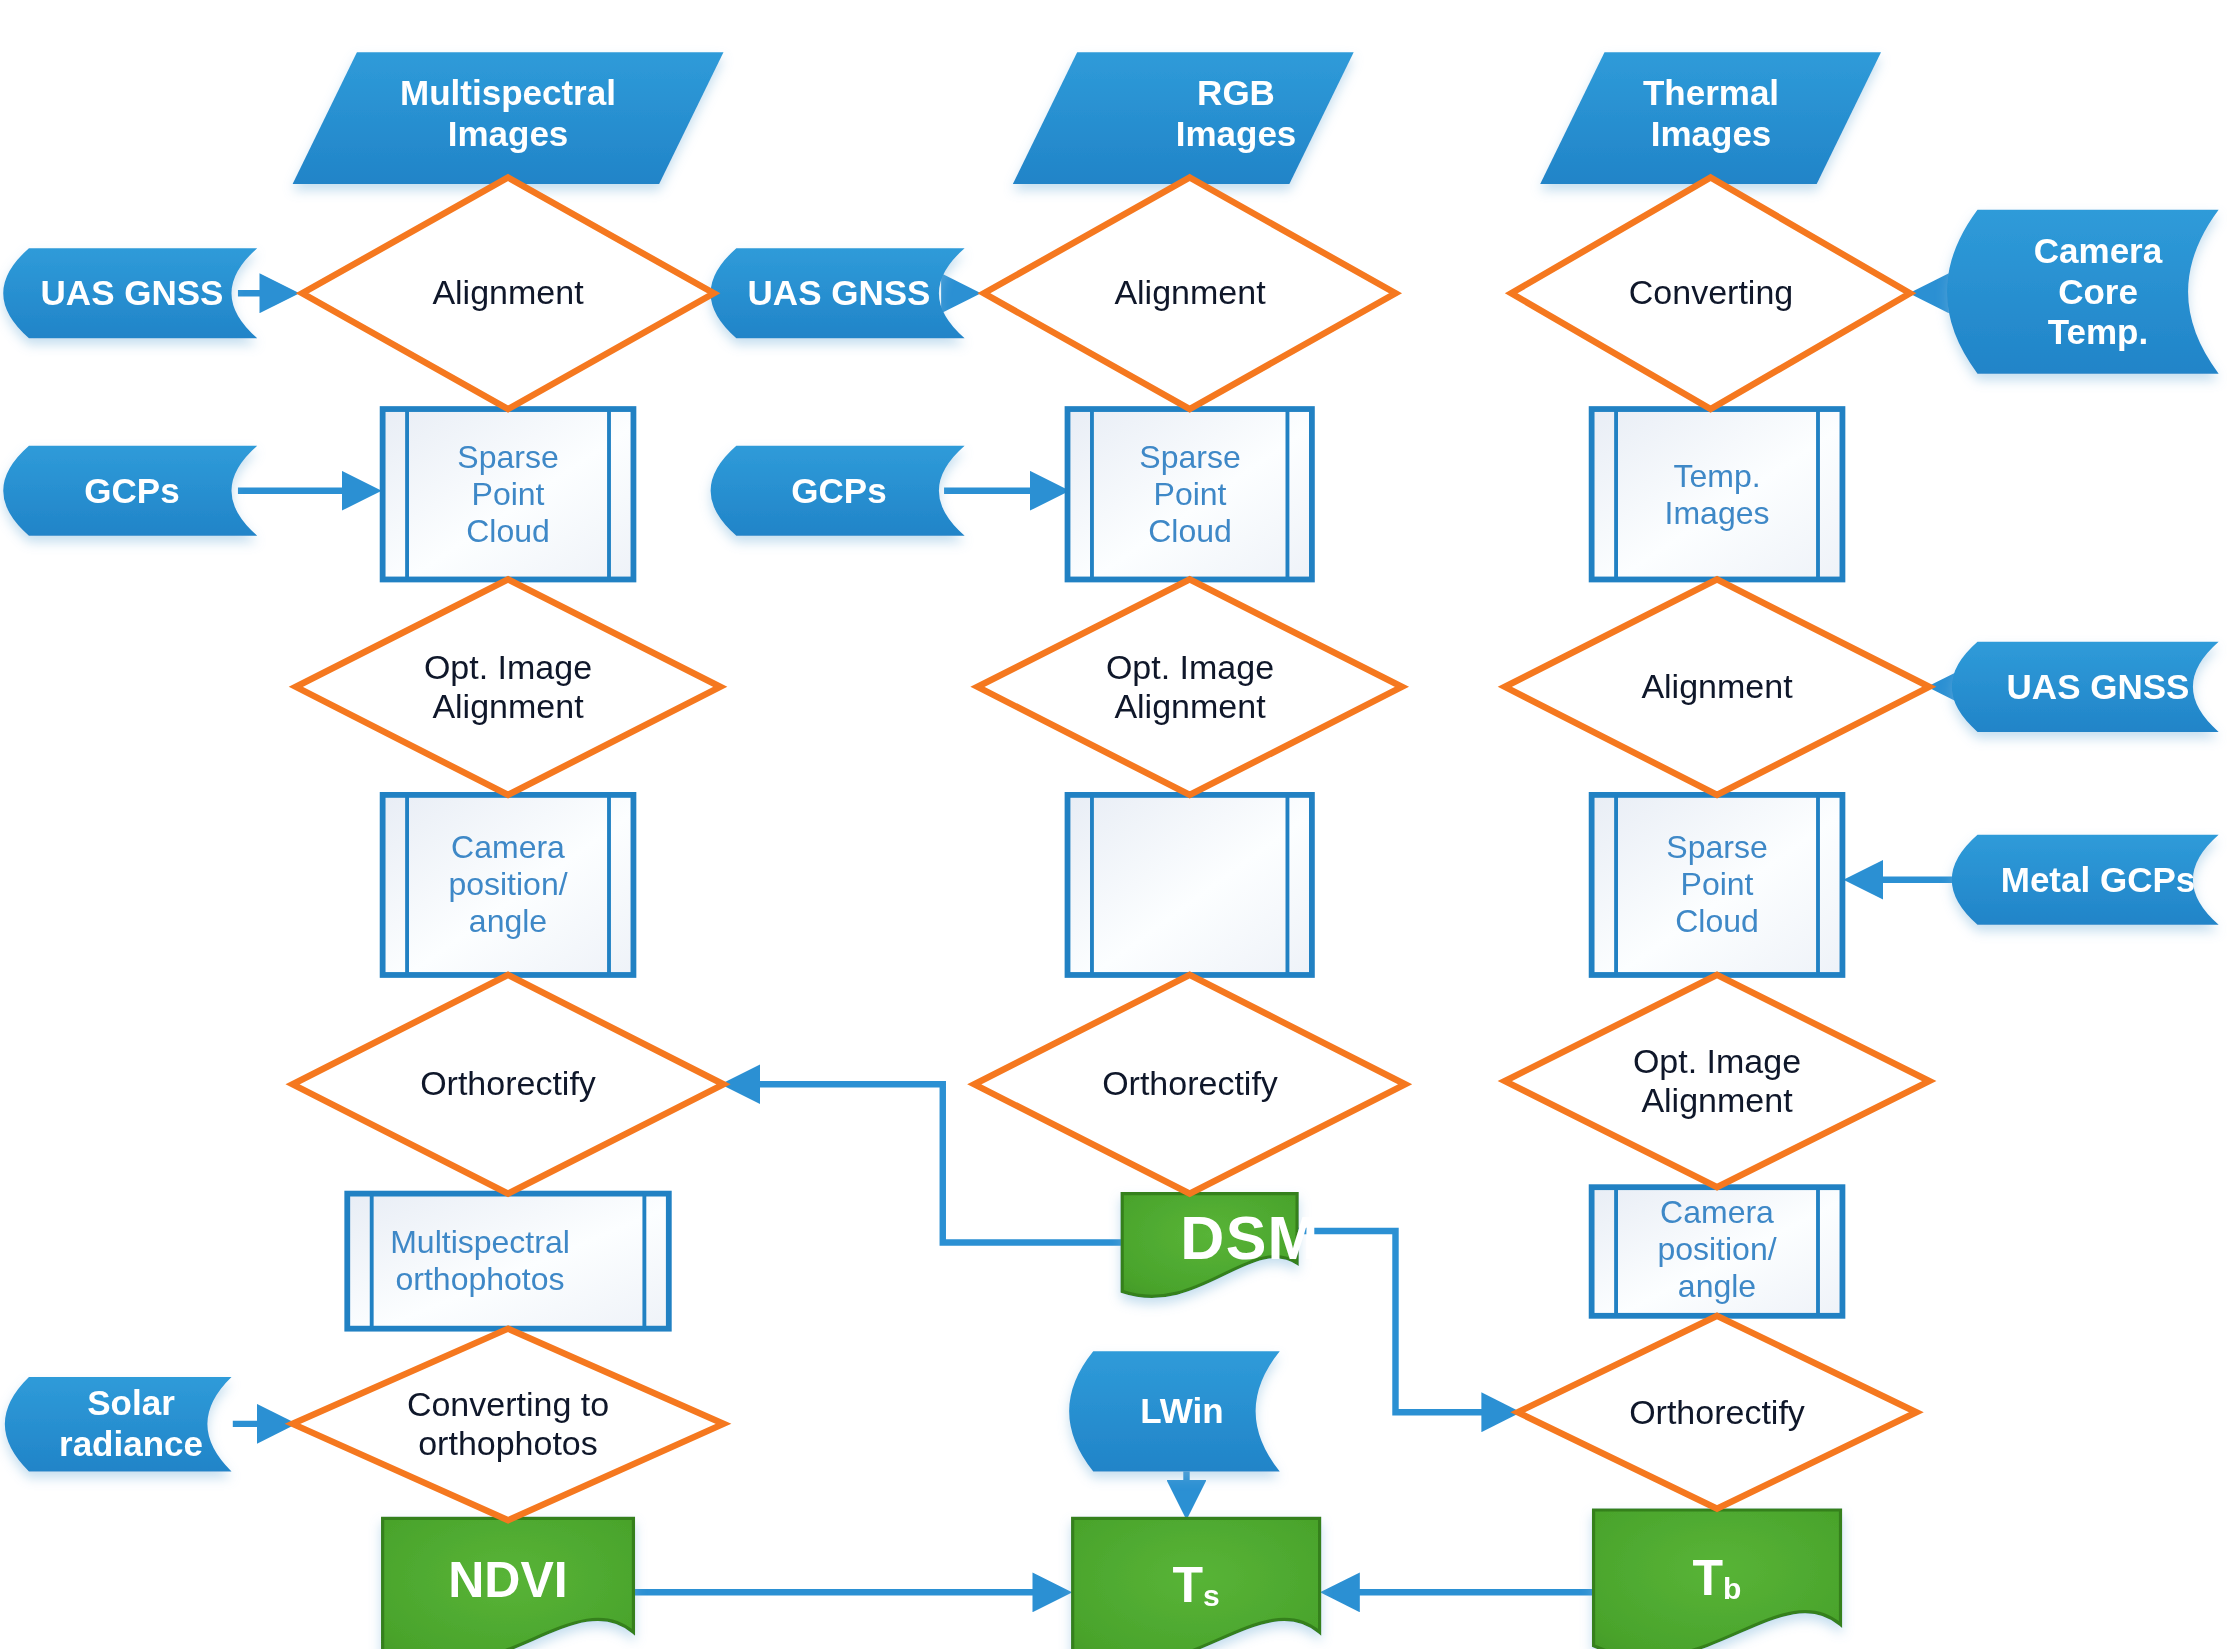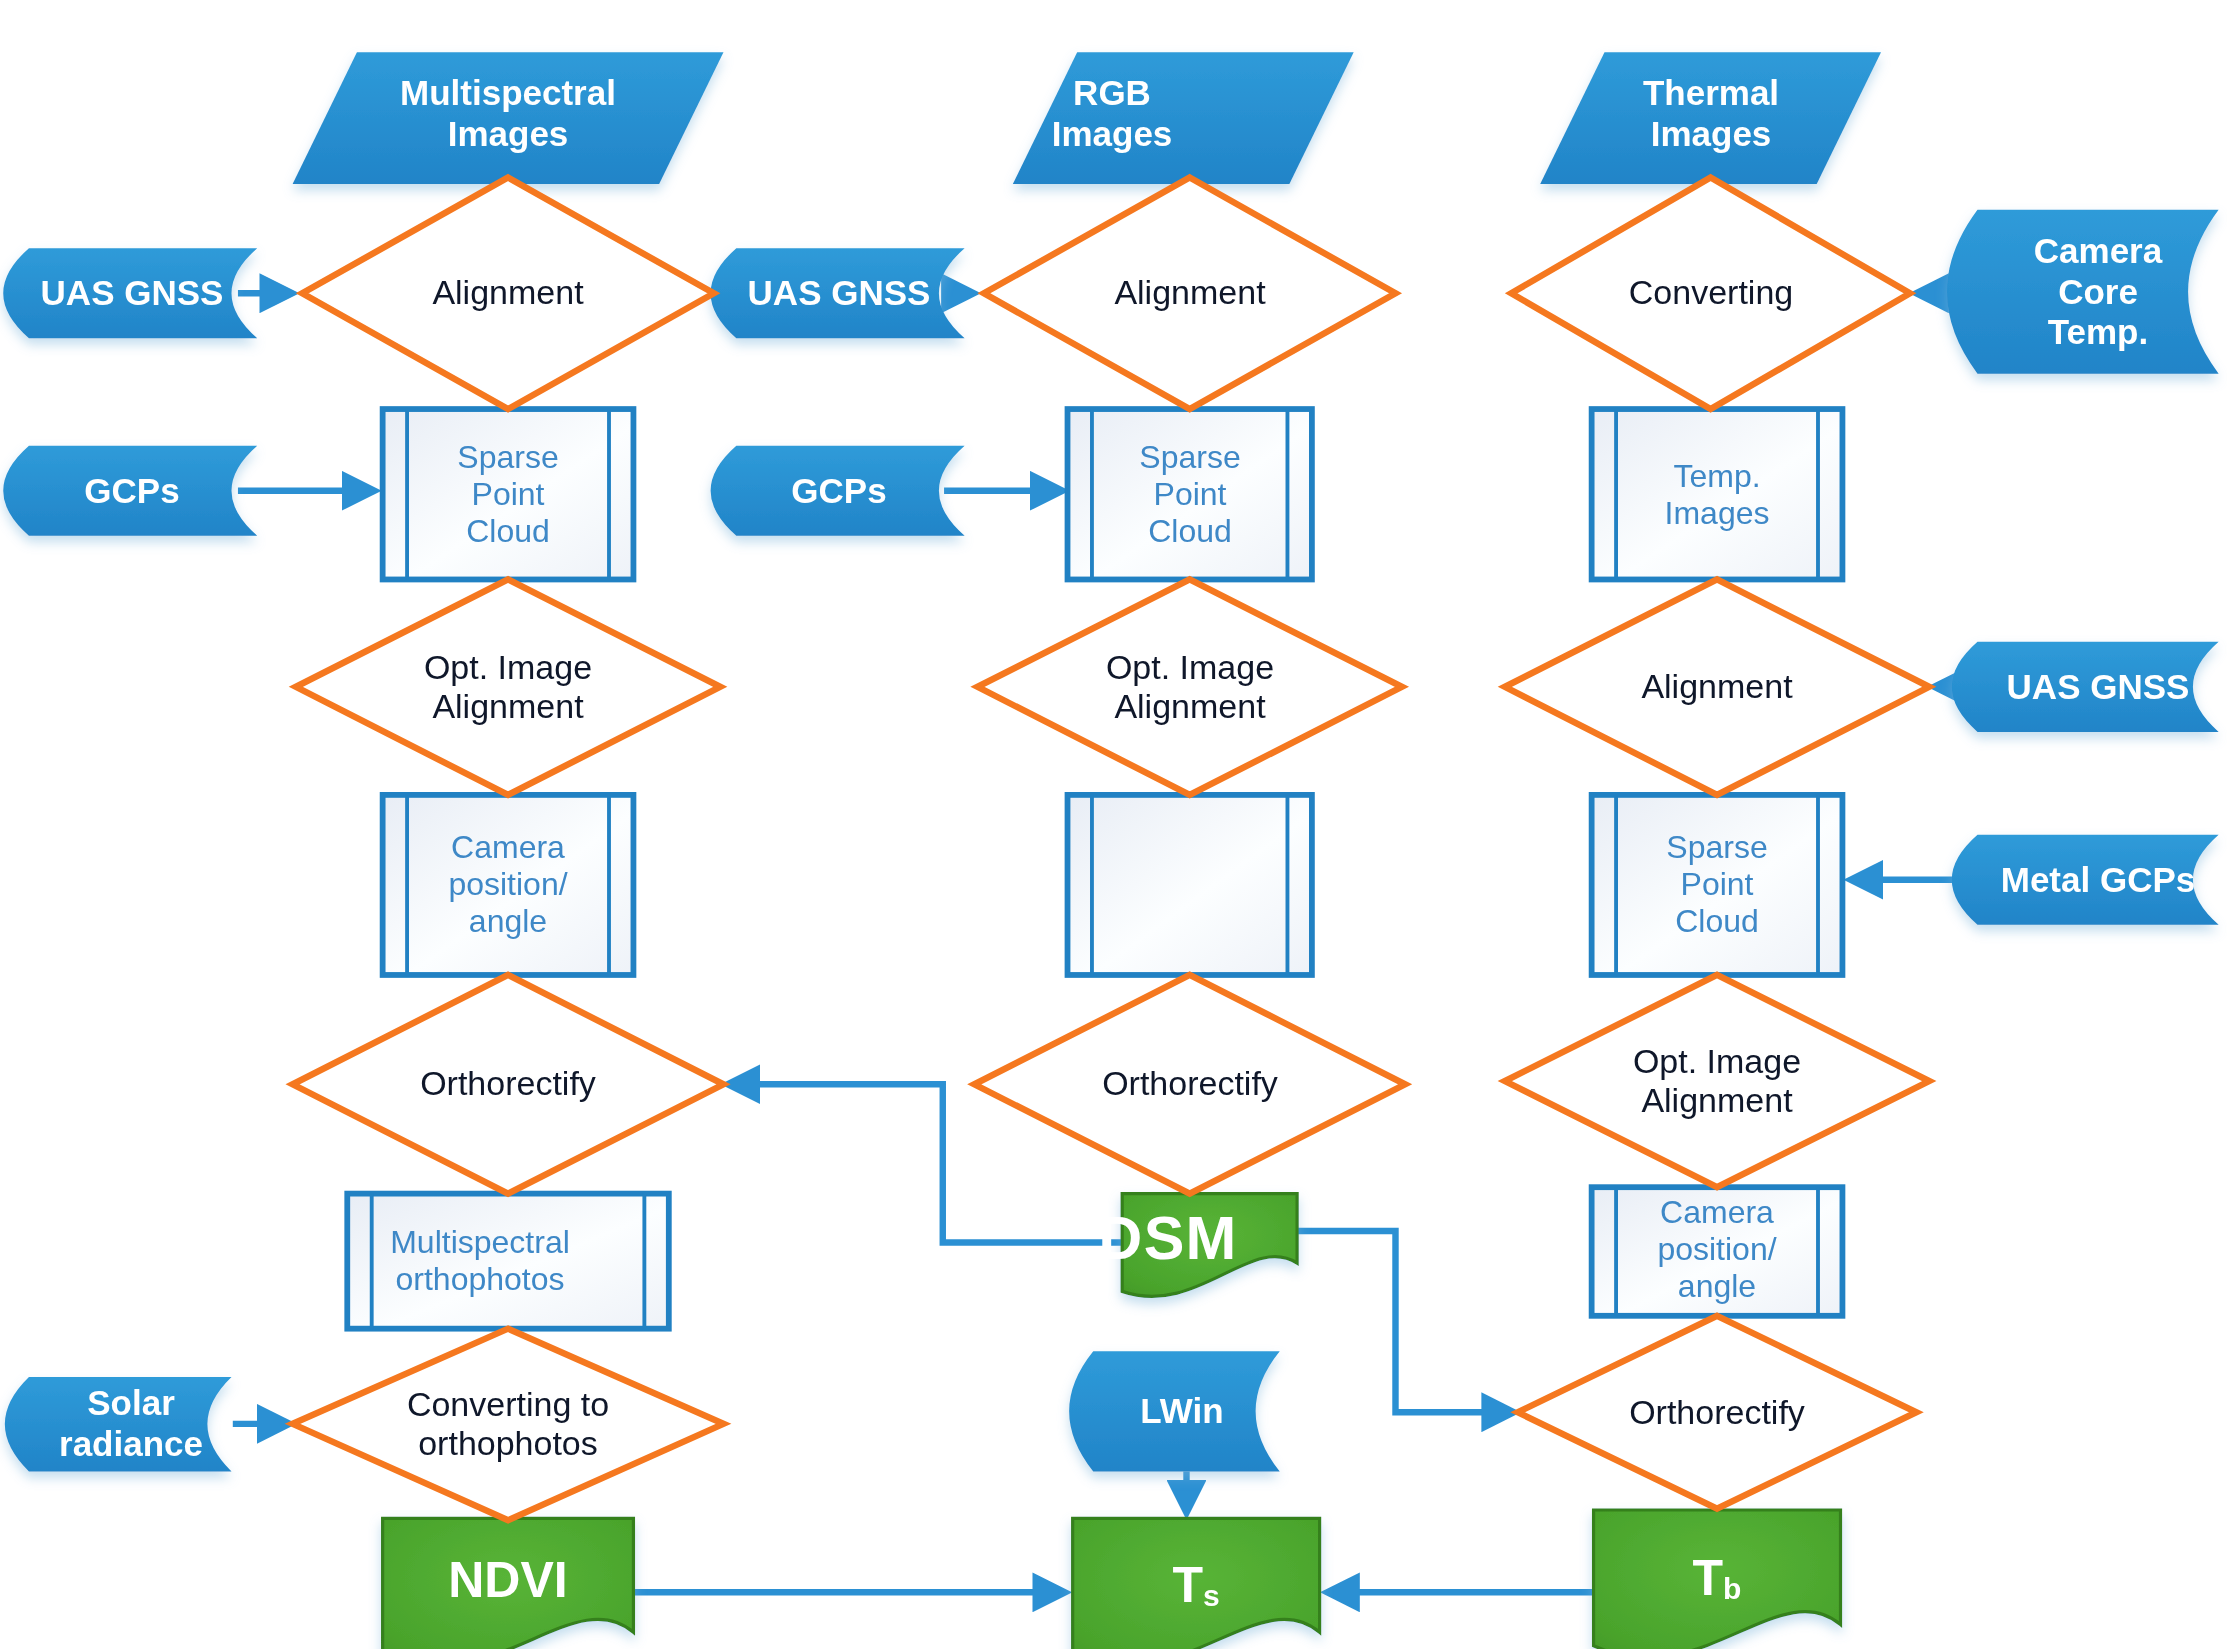--- a/index.html
+++ b/index.html
@@ -111,21 +111,21 @@
     <path d="M2670,845 L3000,1012 L2670,1180 L2340,1012 Z"></path>
     <path d="M790,1460 L1125,1630 L790,1800 L455,1630 Z"></path>
     <path d="M1850,1460 L2185,1630 L1850,1800 L1515,1630 Z"></path>
     <path d="M2670,1460 L3000,1625 L2670,1790 L2340,1625 Z"></path>
     <path d="M790,2010 L1125,2158 L790,2308 L455,2158 Z"></path>
     <path d="M2670,1990 L2980,2140 L2670,2290 L2360,2140 Z"></path>
   </g>
 </svg>
 
 <div class="lbl wt" style="left:508px;top:78px;width:309px">Multispectral Images</div>
-<div class="lbl wt" style="left:1112px;top:78px;width:167px">RGB Images</div>
+<div class="lbl wt" style="left:1236px;top:78px;width:167px">RGB Images</div>
 <div class="lbl wt" style="left:1711px;top:78px;width:187px">Thermal Images</div>
 
 <div class="lbl wt" style="left:132px;top:257px;width:244px">UAS GNSS</div>
 <div class="lbl ot" style="left:508px;top:257px;width:386px">Alignment</div>
 <div class="lbl wt" style="left:839px;top:257px;width:244px">UAS GNSS</div>
 <div class="lbl ot" style="left:1190px;top:257px;width:386px">Alignment</div>
 <div class="lbl ot" style="left:1711px;top:257px;width:386px">Converting</div>
 <div class="lbl wt" style="left:2098px;top:256px;width:167px">Camera Core Temp.</div>
 
 <div class="lbl wt" style="left:132px;top:455px;width:244px">GCPs</div>
@@ -141,21 +141,21 @@
 
 <div class="lbl bt" style="left:508px;top:849px;width:174px">Camera position/ angle</div>
 <div class="lbl bt" style="left:1717px;top:849px;width:154px">Sparse Point Cloud</div>
 <div class="lbl wt" style="left:2098px;top:844px;width:244px">Metal GCPs</div>
 
 <div class="lbl ot" style="left:508px;top:1048px;width:386px">Orthorectify</div>
 <div class="lbl ot" style="left:1190px;top:1048px;width:386px">Orthorectify</div>
 <div class="lbl ot" style="left:1717px;top:1045px;width:238px">Opt. Image Alignment</div>
 
 <div class="lbl bt" style="left:480px;top:1225px;width:283px">Multispectral orthophotos</div>
-<div class="lbl doc-big" style="left:1168px;top:1202px">DSM</div>
+<div class="lbl doc-big" style="left:1250px;top:1202px">DSM</div>
 <div class="lbl bt" style="left:1717px;top:1214px;width:174px">Camera position/ angle</div>
 
 <div class="lbl wt" style="left:131px;top:1388px;width:167px">Solar radiance</div>
 <div class="lbl ot" style="left:508px;top:1388px;width:302px">Converting to orthophotos</div>
 <div class="lbl wt" style="left:1182px;top:1375px;width:180px">LWin</div>
 <div class="lbl ot" style="left:1717px;top:1377px;width:386px">Orthorectify</div>
 
 <div class="lbl doc-med" style="left:508px;top:1544px">NDVI</div>
 <div class="lbl doc-med" style="left:1196px;top:1549px"><span>T</span><span class="sub">s</span></div>
 <div class="lbl doc-med" style="left:1717px;top:1542px"><span>T</span><span class="sub">b</span></div>

